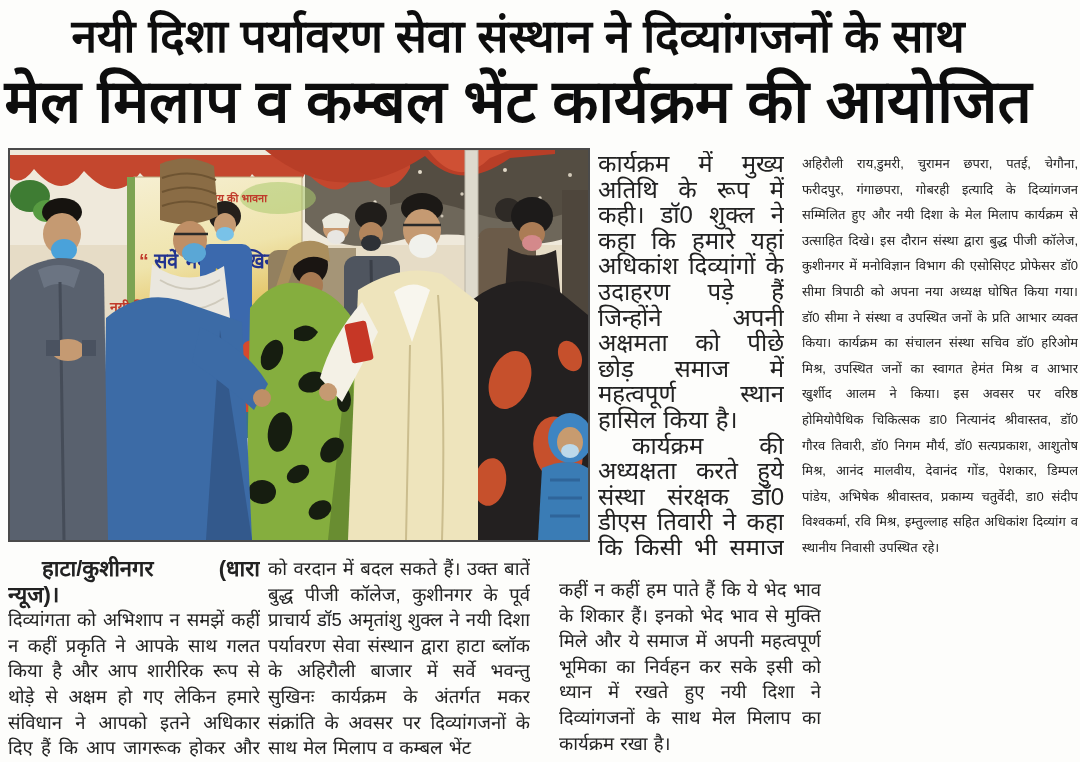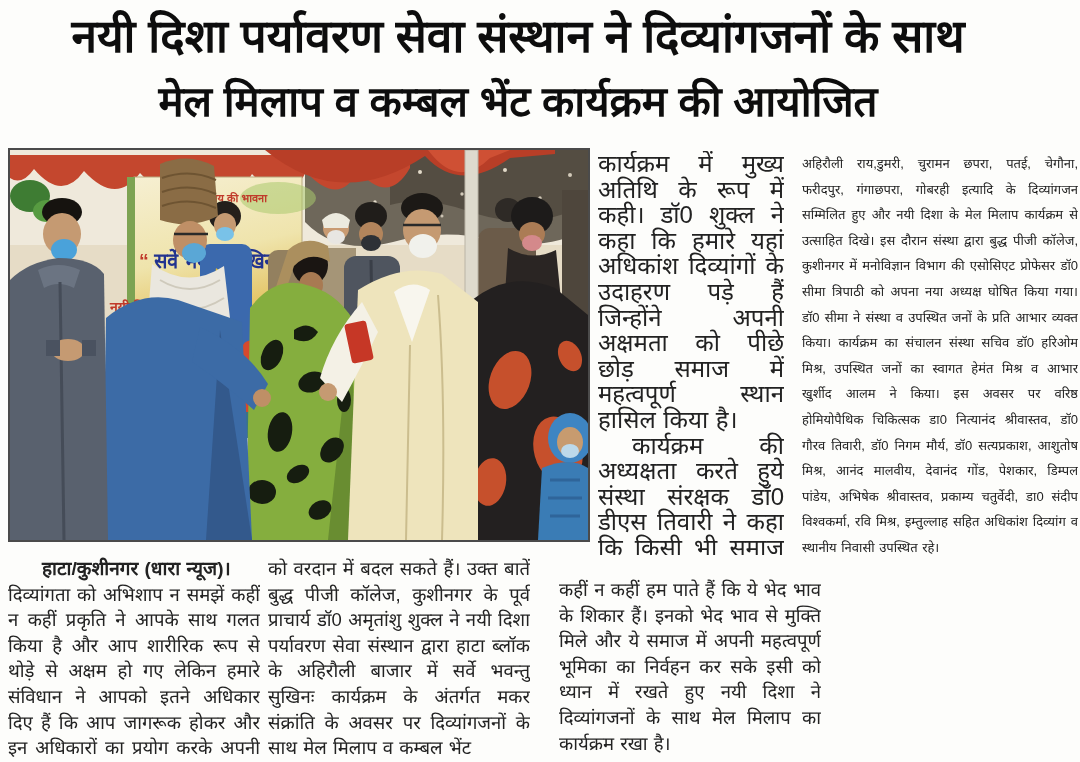--- a/index.html
+++ b/index.html
@@ -9,36 +9,36 @@
     font-family:"Liberation Sans","DejaVu Sans",sans-serif;
     color:#1d1d1d;
   }
   
   .headline{
     position:absolute;top:0;left:0;width:1036px;text-align:center;
     font-weight:800;color:#0d0d0d;
   }
   .headline .hl-line{white-space:nowrap;}
   .hl1{font-size:46px;line-height:68px;margin-top:2px;}
-  .hl2{font-size:42px;line-height:64px;}
+  .hl2{font-size:60px;line-height:64px;}
   
   .photo-frame{
     position:absolute;left:8px;top:148px;width:582px;height:394px;
     border:2px solid #4b4b4b;box-sizing:border-box;background:#e6dcc6;
   }
   .photo-frame svg{display:block;}
   
   .newscol{
     position:absolute;text-align:justify;color:#222;
     font-size:18.5px;line-height:25.6px;overflow:hidden;
     word-spacing:1px;
   }
   .newscol p{margin:0;padding:0;}
   .p-indent{text-indent:34px;}
-  .dateline{font-weight:bold;text-indent:34px;font-size:19px;}
+  .dateline{font-weight:bold;text-indent:34px;font-size:22px;}
   .col3-top   {left:598px;top:151px;width:186px;height:404px;font-size:24px;}
   .col4       {left:802px;top:151px;width:276px;height:611px;font-size:13px;}
   .col1       {left:8px;  top:556px;width:252px;height:206px;}
   .col2       {left:268px;top:556px;width:262px;height:206px;}
   .col3-bottom{left:533px;top:577px;width:262px;height:206px;margin-left:26px;}
 </style>
 </head>
 <body>
 
 <div class="headline">
@@ -247,18 +247,18 @@
 <div class="newscol col4">
   <p>अहिरौली राय,डुमरी, चुरामन छपरा, पतई, चेगौना, फरीदपुर, गंगाछपरा, गोबरही इत्यादि के दिव्यांगजन सम्मिलित हुए और नयी दिशा के मेल मिलाप कार्यक्रम से उत्साहित दिखे। इस दौरान संस्था द्वारा बुद्ध पीजी कॉलेज, कुशीनगर में मनोविज्ञान विभाग की एसोसिएट प्रोफेसर डॉ0 सीमा त्रिपाठी को अपना नया अध्यक्ष घोषित किया गया। डॉ0 सीमा ने संस्था व उपस्थित जनों के प्रति आभार व्यक्त किया। कार्यक्रम का संचालन संस्था सचिव डॉ0 हरिओम मिश्र,  उपस्थित जनों का स्वागत हेमंत मिश्र व आभार खुर्शीद आलम ने किया। इस अवसर पर वरिष्ठ होमियोपैथिक चिकित्सक डा0 नित्यानंद श्रीवास्तव, डॉ0 गौरव तिवारी, डॉ0 निगम मौर्य, डॉ0 सत्यप्रकाश, आशुतोष मिश्र, आनंद मालवीय, देवानंद गोंड, पेशकार, डिम्पल पांडेय, अभिषेक श्रीवास्तव, प्रकाम्य चतुर्वेदी, डा0 संदीप विश्वकर्मा, रवि मिश्र, इम्तुल्लाह सहित अधिकांश दिव्यांग व स्थानीय निवासी उपस्थित रहे।</p>
 </div>
 
 <div class="newscol col1">
   <p class="dateline">हाटा/कुशीनगर (धारा न्यूज)।</p>
   <p>दिव्यांगता को अभिशाप न समझें कहीं न कहीं प्रकृति ने आपके साथ गलत किया है और आप शारीरिक रूप से थोड़े से अक्षम हो गए लेकिन हमारे संविधान ने आपको इतने अधिकार दिए हैं कि आप जागरूक होकर और इन अधिकारों का प्रयोग करके अपनी शारीरिक अक्षमता</p>
 </div>
 
 <div class="newscol col2">
-  <p>को वरदान में बदल सकते हैं। उक्त बातें बुद्ध पीजी कॉलेज, कुशीनगर के पूर्व प्राचार्य डॉ0 अमृतांशु शुक्ल ने नयी दिशा पर्यावरण सेवा संस्थान द्वारा हाटा ब्लॉक के अहिरौली बाजार में सर्वे भवन्तु सुखिनः कार्यक्रम के अंतर्गत मकर संक्रांति के अवसर पर दिव्यांगजनों के साथ मेल मिलाप व कम्बल भेंट</p>
+  <p>को वरदान में बदल सकते हैं। उक्त बातें बुद्ध पीजी कॉलेज, कुशीनगर के पूर्व प्राचार्य डॉ5 अमृतांशु शुक्ल ने नयी दिशा पर्यावरण सेवा संस्थान द्वारा हाटा ब्लॉक के अहिरौली बाजार में सर्वे भवन्तु सुखिनः कार्यक्रम के अंतर्गत मकर संक्रांति के अवसर पर दिव्यांगजनों के साथ मेल मिलाप व कम्बल भेंट</p>
 </div>
 
 <div class="newscol col3-bottom">
   <p>कहीं न कहीं हम पाते हैं कि ये भेद भाव के शिकार हैं। इनको भेद भाव से मुक्ति मिले और ये समाज में अपनी महत्वपूर्ण भूमिका का निर्वहन कर सके इसी को ध्यान में रखते हुए नयी दिशा ने दिव्यांगजनों के साथ मेल मिलाप का कार्यक्रम रखा है।</p>
 </div>
 
 </body></html>

